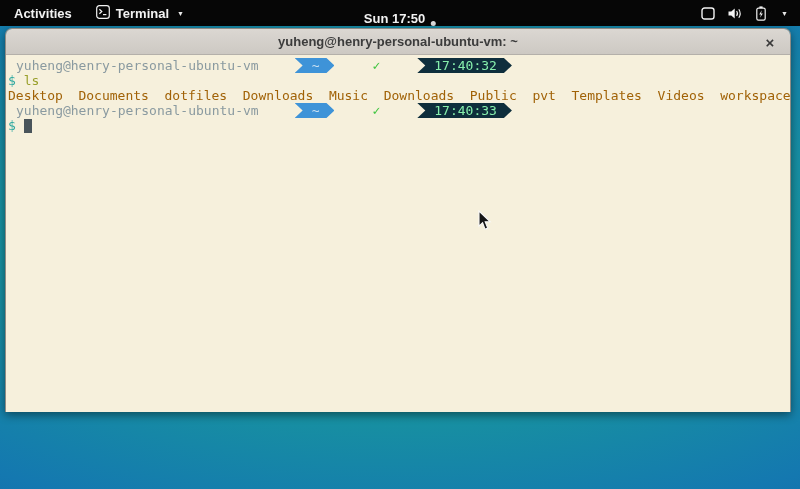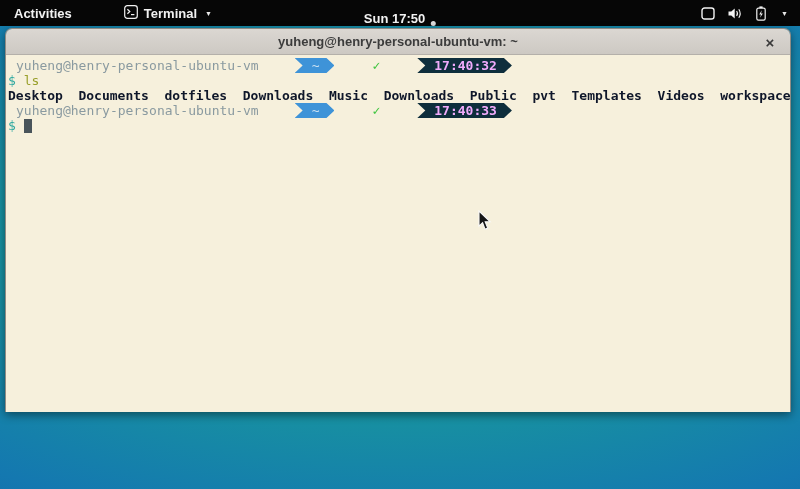--- a/index.html
+++ b/index.html
@@ -10,21 +10,21 @@
       #1daa84 0%, #18959e 38%, #1478b0 72%, #0e62a0 100%);
     position:relative;
   }
 
   
   .top-bar {
     position:absolute; left:0; top:0; width:800px; height:26px;
     background:#060606; color:#f2f2f2; font-size:13px; font-weight:bold;
     display:flex; align-items:center;
   }
-  .tb-left { display:flex; align-items:flex-start; height:100%;gap:28px; }
+  .tb-left { display:flex; align-items:flex-start; height:100%; }
   .activities { padding:0 14px; height:100%; display:flex; align-items:center; cursor:default; }
   .app-menu { display:flex; align-items:center; gap:6px; padding:0 10px; height:100%; }
   .caret-sm { font-size:7px; color:#e8e8e8; margin-left:2px; }
   .tb-center {
     position:absolute; left:50%; top:0; transform:translateX(-50%);
     height:100%; display:flex; align-items:flex-end; gap:6px; padding:0 10px;
   }
   .notif-dot { width:5px; height:5px; border-radius:50%; background:#dcdcdc; }
   .tb-right {
     position:absolute; right:0; top:0; height:100%;
@@ -62,25 +62,25 @@
   .tline { height:15px; display:flex; align-items:center; white-space:pre; }
   .tline.prompt { padding-left:8px;gap:30px; }
 
   .p-user { color:#8a9aa0; }
   .seg {
     display:inline-block; height:15px; line-height:15px;
     clip-path:polygon(0 0, calc(100% - 8px) 0, 100% 50%, calc(100% - 8px) 100%, 0 100%, 8px 50%);
     padding:0 15px 0 17px; margin-left:6px;
   }
   .seg-blue { background:#3e93d8; color:#c9e0f2; }
-  .seg-dark { background:#0e2e3c; color:#f0abfc; margin-left:7px;font-weight:bold; }
+  .seg-dark { background:#0e2e3c; color:#86efac; margin-left:7px; }
   .p-check { color:#3fc43f; font-weight:bold; margin-left:8px; }
   .p-dollar { color:#2fa8a0; }
   .p-cmd { color:#9aa02c; margin-left:1ch; }
-  .dir { color:#0f172a; font-weight:bold; margin-right:2ch; }
+  .dir { color:#a16207; font-weight:normal; margin-right:2ch; }
   .cursor-block {
     display:inline-block; width:8px; height:14px;
     background:#49545a; margin-left:1ch;
   }
 
   
   .mouse { position:absolute; left:478px; top:210px; z-index:50; }
 </style>
 </head>
 <body>

